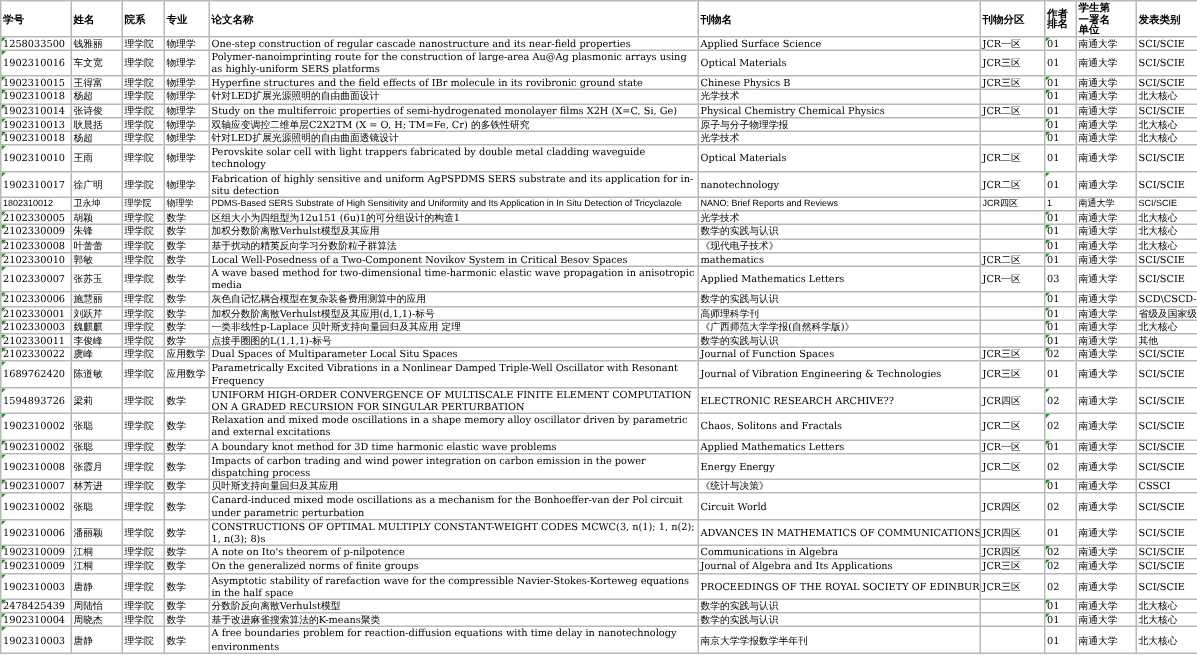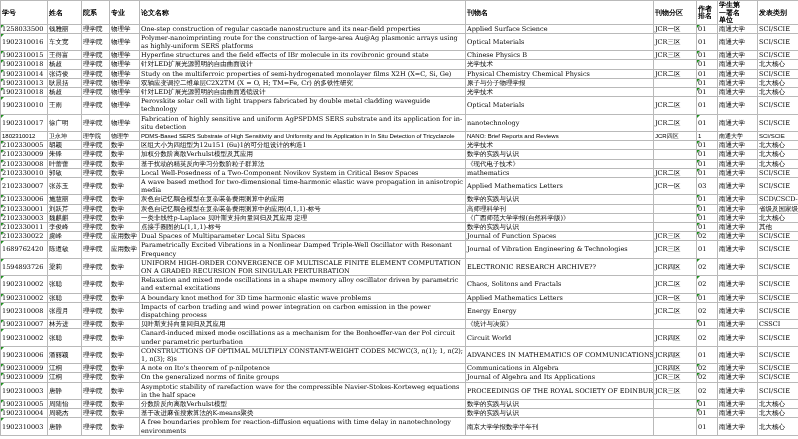--- a/index.html
+++ b/index.html
@@ -595,21 +595,21 @@
         <td class="nowrap">
           <span class="txt">刘跃芹</span>
         </td>
         <td class="nowrap">
           <span class="txt">理学院</span>
         </td>
         <td class="nowrap">
           <span class="txt">数学</span>
         </td>
         <td class="wrap">
-          <span class="txt">灰色自记忆耦合模型在复杂装备费用测算中的应用(d,1,1)-标号</span>
+          <span class="txt">加权分数阶离散Verhulst模型及其应用(d,1,1)-标号</span>
         </td>
         <td class="nowrap">
           <span class="txt">高师理科学刊</span>
         </td>
         <td class="nowrap">
           <span class="txt"></span>
         </td>
         <td class="nowrap">
           <span class="flag"></span>
           <span class="txt">01</span>
@@ -1088,21 +1088,21 @@
         <td class="nowrap">
           <span class="txt">南通大学</span>
         </td>
         <td class="nowrap">
           <span class="txt">SCI/SCIE</span>
         </td>
       </tr>
       <tr>
         <td class="nowrap">
           <span class="flag"></span>
-          <span class="txt">1902310005</span>
+          <span class="txt">2478425439</span>
         </td>
         <td class="nowrap">
           <span class="txt">周陆怡</span>
         </td>
         <td class="nowrap">
           <span class="txt">理学院</span>
         </td>
         <td class="nowrap">
           <span class="txt">数学</span>
         </td>

